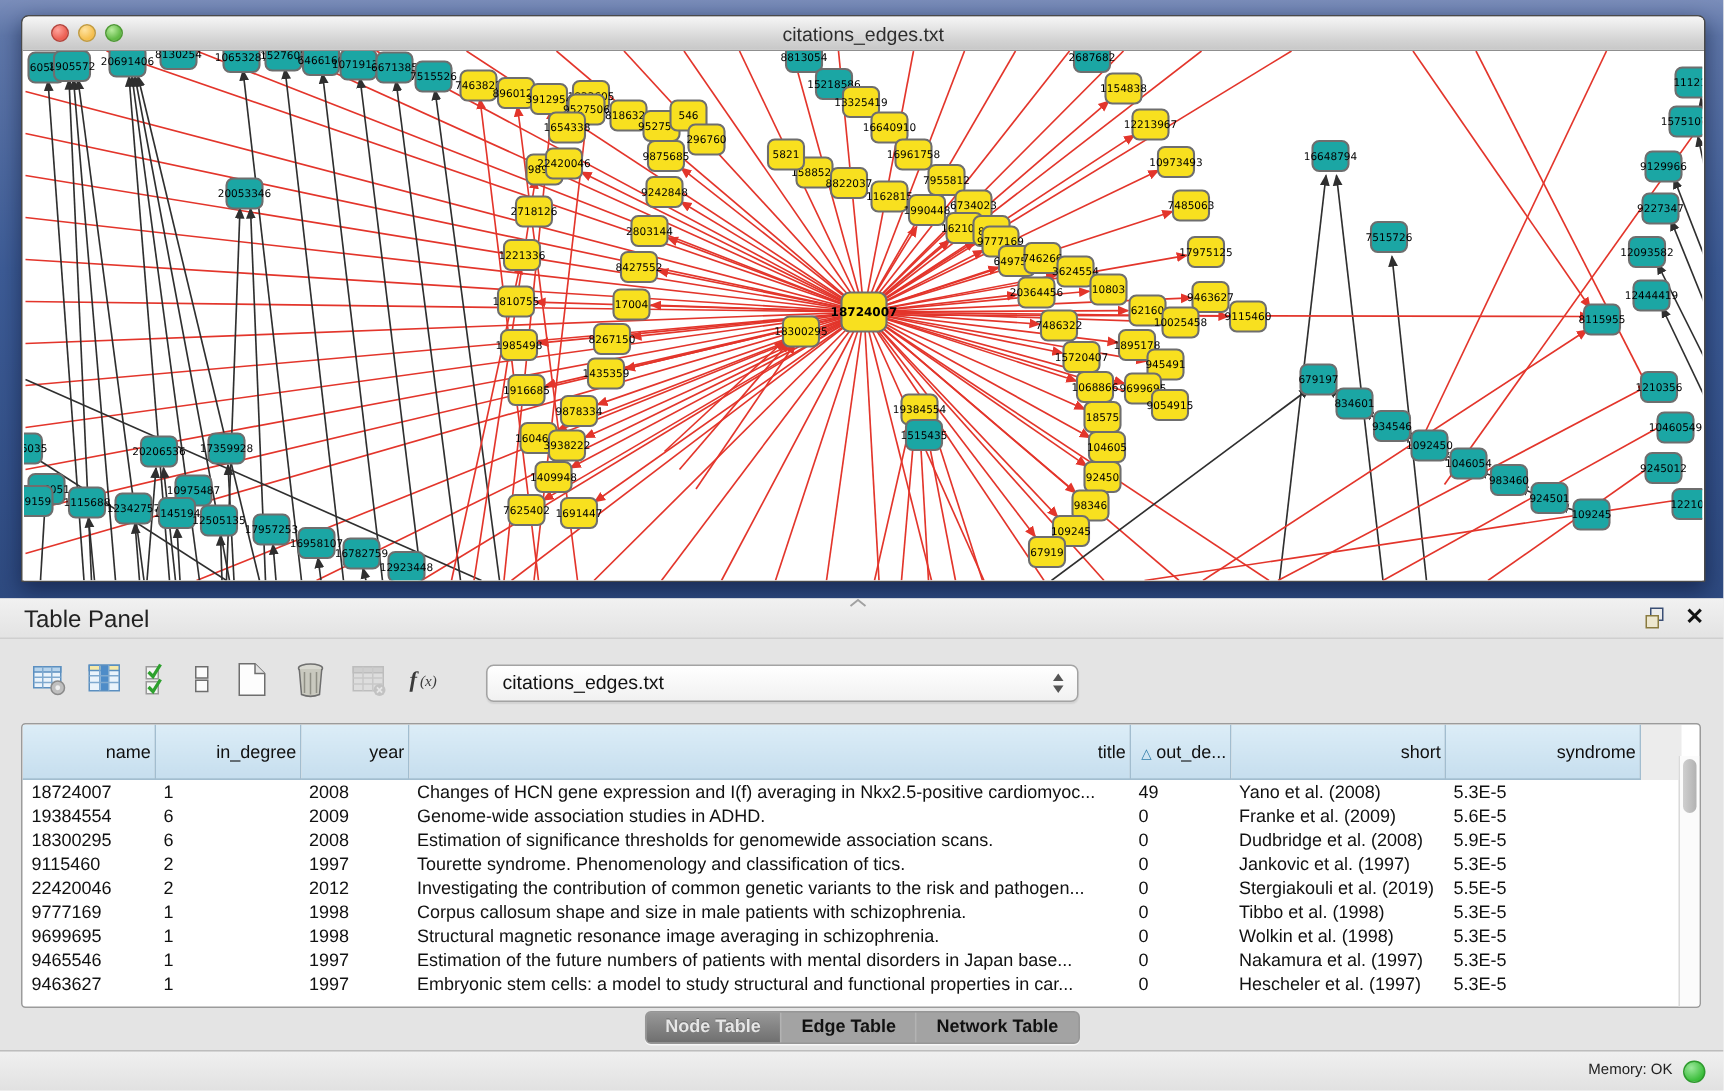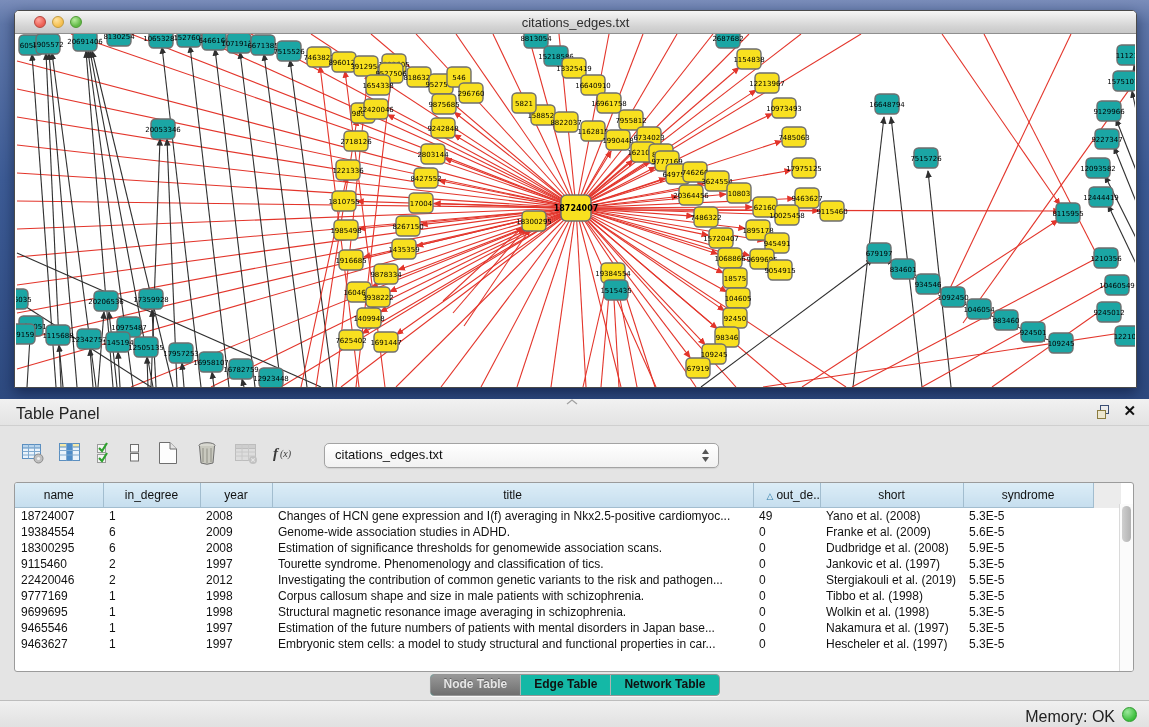--- a/index.html
+++ b/index.html
@@ -41,44 +41,44 @@
   .tb-icon{margin-right:11px;display:inline-block;}
   .tb-icon.disabled{opacity:.55;}
   .table-select{position:relative;margin-left:12px;width:383px;height:23px;
     border:1px solid #A3A3A3;border-radius:5px;background:linear-gradient(#FFF,#F1F1F1);
     font-size:13px;line-height:22px;padding-left:10px;color:#111;box-shadow:0 1px 1px rgba(0,0,0,.08);}
   .sel-arrows{position:absolute;right:8px;top:4px;}
 
   .table-wrap{position:absolute;left:14px;top:83px;width:1120px;height:190px;box-sizing:border-box;
     background:#fff;border:1px solid #9B9B9B;border-radius:3px;overflow:hidden;}
   table.node-table{border-collapse:collapse;table-layout:fixed;width:1106px;font-size:12px;}
-  table.node-table th{height:24px;padding:0 13px;font-weight:normal;font-size:12px;color:#101010;
-    background:linear-gradient(#DCEDF7,#C6DEEE);border:1px solid #A2BDCF;border-top:none;text-align:center;
+  table.node-table th{height:36px;padding:0 2px;font-weight:normal;font-size:12px;color:#101010;
+    background:linear-gradient(#DCEDF7,#C6DEEE);border:1px solid #A2BDCF;border-top:none;text-align:right;
     overflow:hidden;white-space:nowrap;}
   table.node-table th:first-child{border-left:none;}
   table.node-table th.filler{background:#ECECEC;border:none;}
   table.node-table td{height:16px;line-height:16px;padding:0 2px 0 6px;color:#111;
     white-space:nowrap;overflow:hidden;font-size:12px;}
   .sort-tri{color:#2E7CA8;font-size:9px;margin-right:3px;}
   .vscroll{position:absolute;top:21px;right:0;bottom:0;width:13px;background:#FBFBFB;border-left:1px solid #DADADA;}
   .vthumb{position:absolute;top:2px;left:2px;width:9px;height:36px;border-radius:5px;
     background:linear-gradient(90deg,#CFCFCF,#B2B2B2);}
 
   .tabs{position:absolute;top:275px;left:50%;transform:translateX(-50%);display:flex;height:20px;
-    border:1px solid #969696;border-radius:4px;overflow:hidden;background:#14b8a6;
+    border:1px solid #969696;border-radius:4px;overflow:hidden;background:#a3a3a3;
     box-shadow:0 1px 0 rgba(255,255,255,.7);}
   .tab{padding:0 13px;font-size:12px;font-weight:bold;line-height:19px;color:#111;
     border-right:1px solid #B3B3B3;cursor:default;}
   .tab:last-child{border-right:none;}
   .tab.selected{background:linear-gradient(#989898,#6F6F6F);color:#E6E6E6;text-shadow:0 -1px 0 rgba(0,0,0,.3);}
 
   
   .statusbar{position:absolute;left:0;top:700px;width:1149px;height:27px;
     background:linear-gradient(#F0F0F0,#E1E1E1);border-top:1px solid #BDBDBD;box-sizing:border-box;}
-  .memory-label{position:absolute;right:34px;top:7px;font-size:16px;color:#222;}
+  .memory-label{position:absolute;right:34px;top:7px;font-size:10px;color:#222;}
   .memory-dot{position:absolute;right:12px;top:6px;width:13px;height:13px;border-radius:50%;
     background:radial-gradient(circle at 35% 30%,#9BE89B,#3CBE3C 70%);border:1px solid #2E9A2E;box-sizing:content-box;}
 </style>
 </head>
 <body>
 
 <div class="desktop">
   <div class="net-window">
     <div class="titlebar">
       <span class="tl red"></span>

